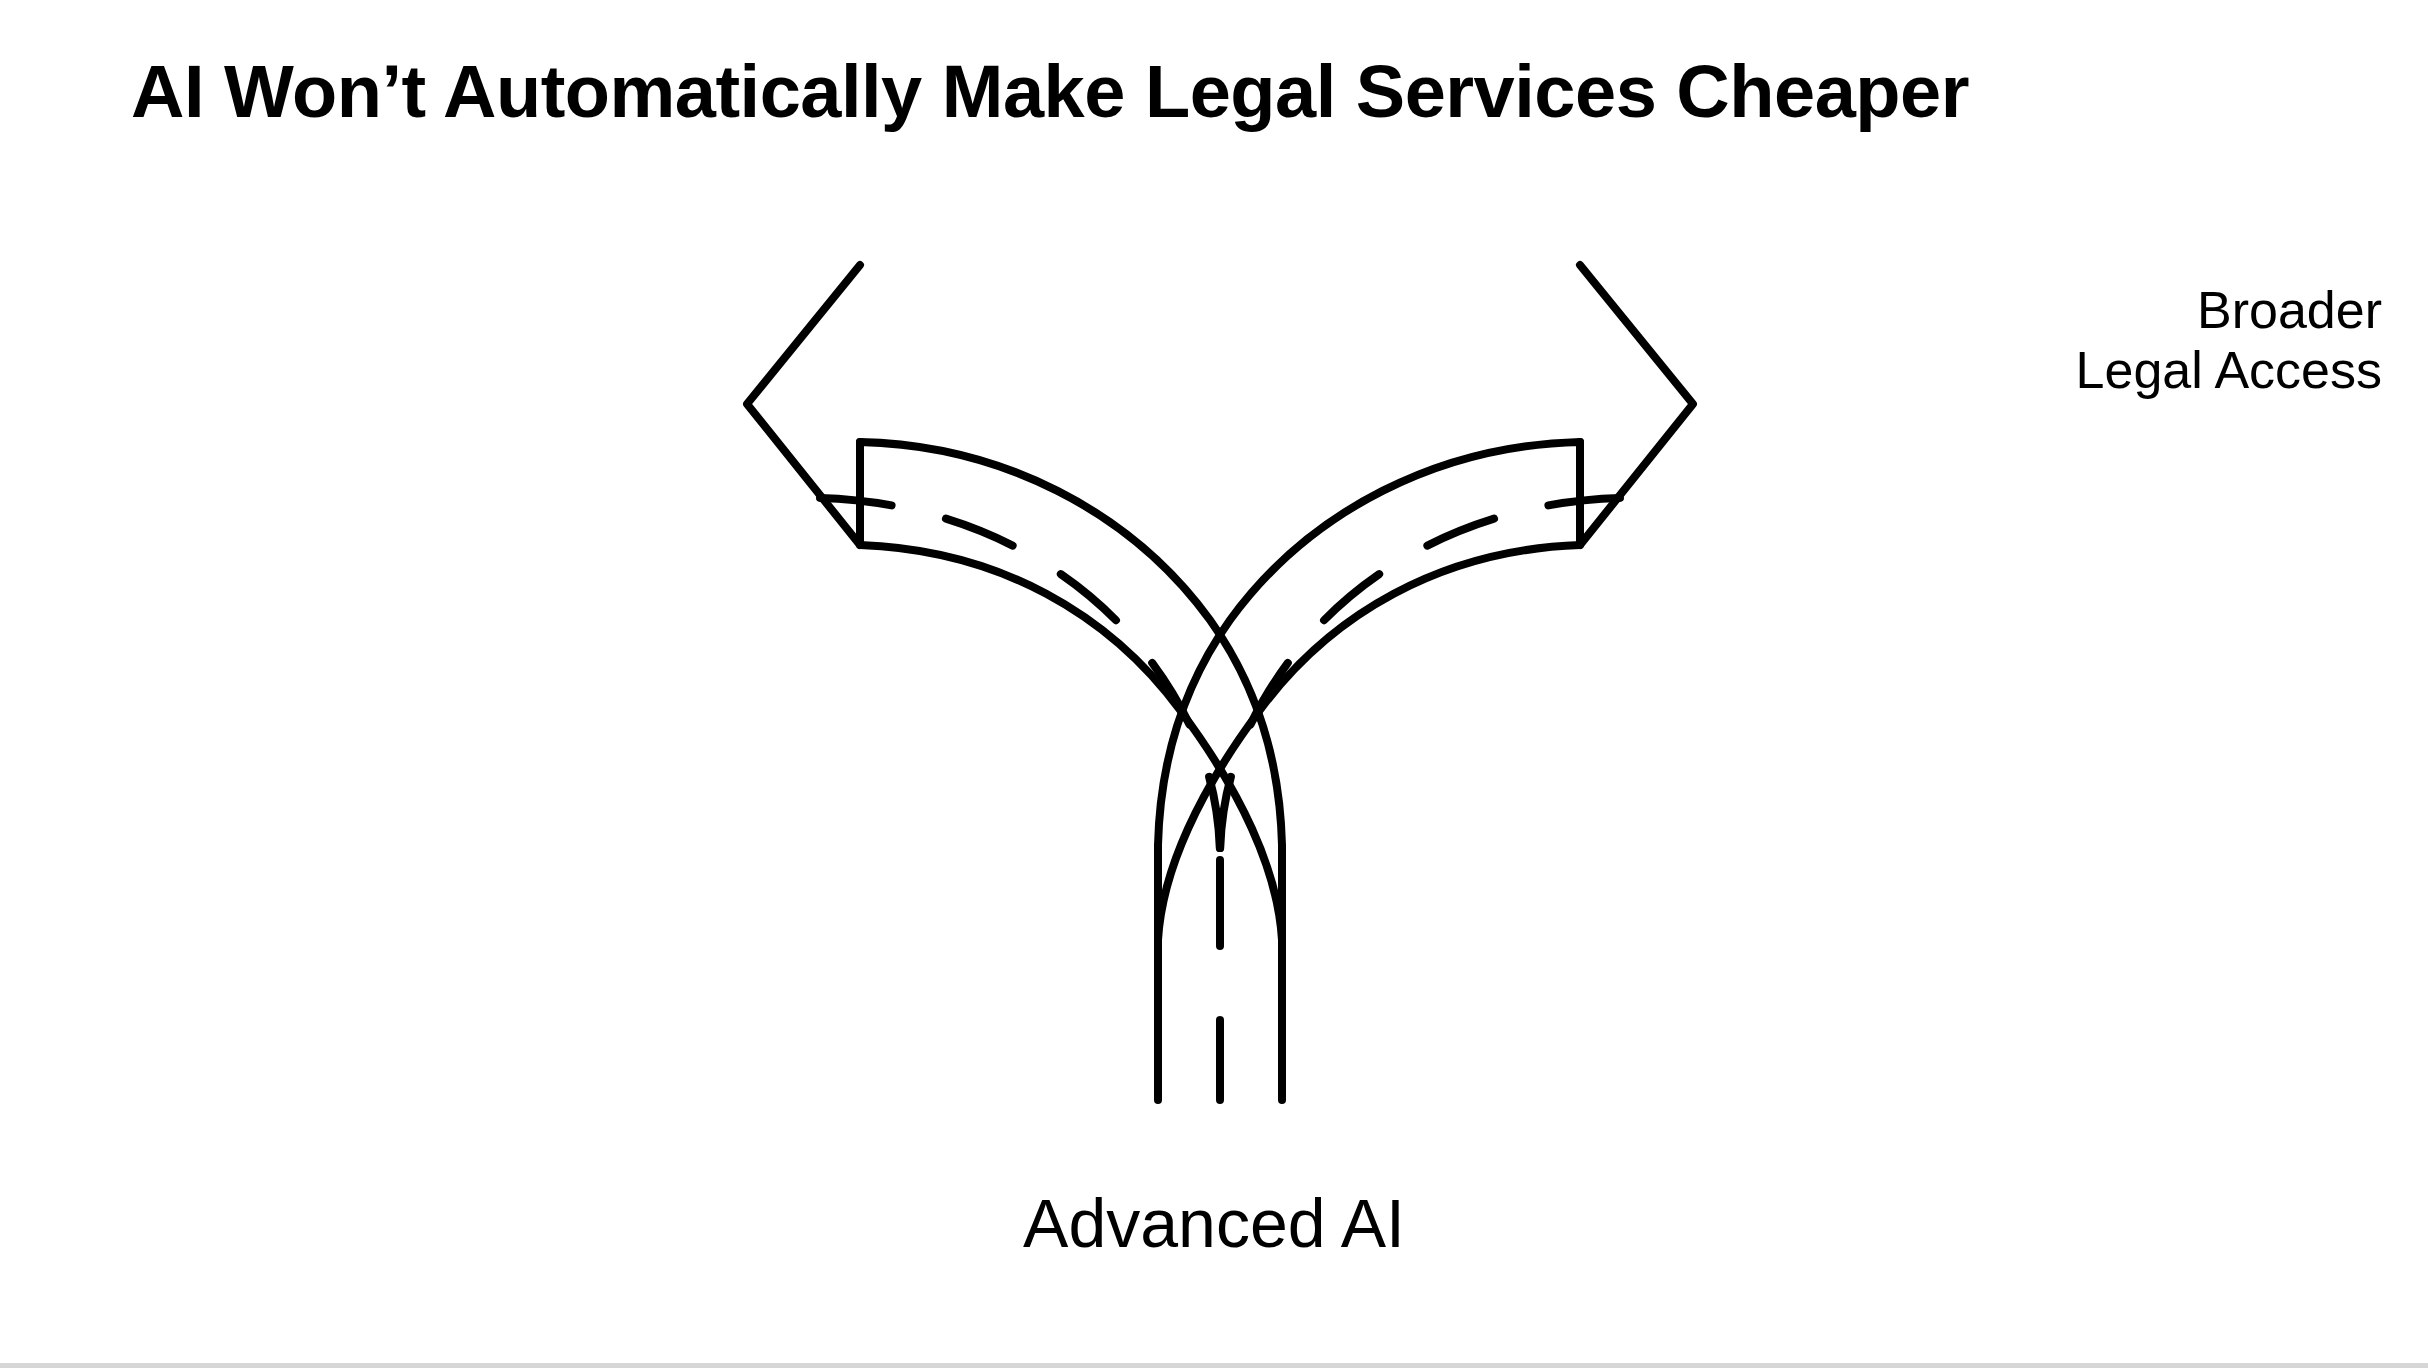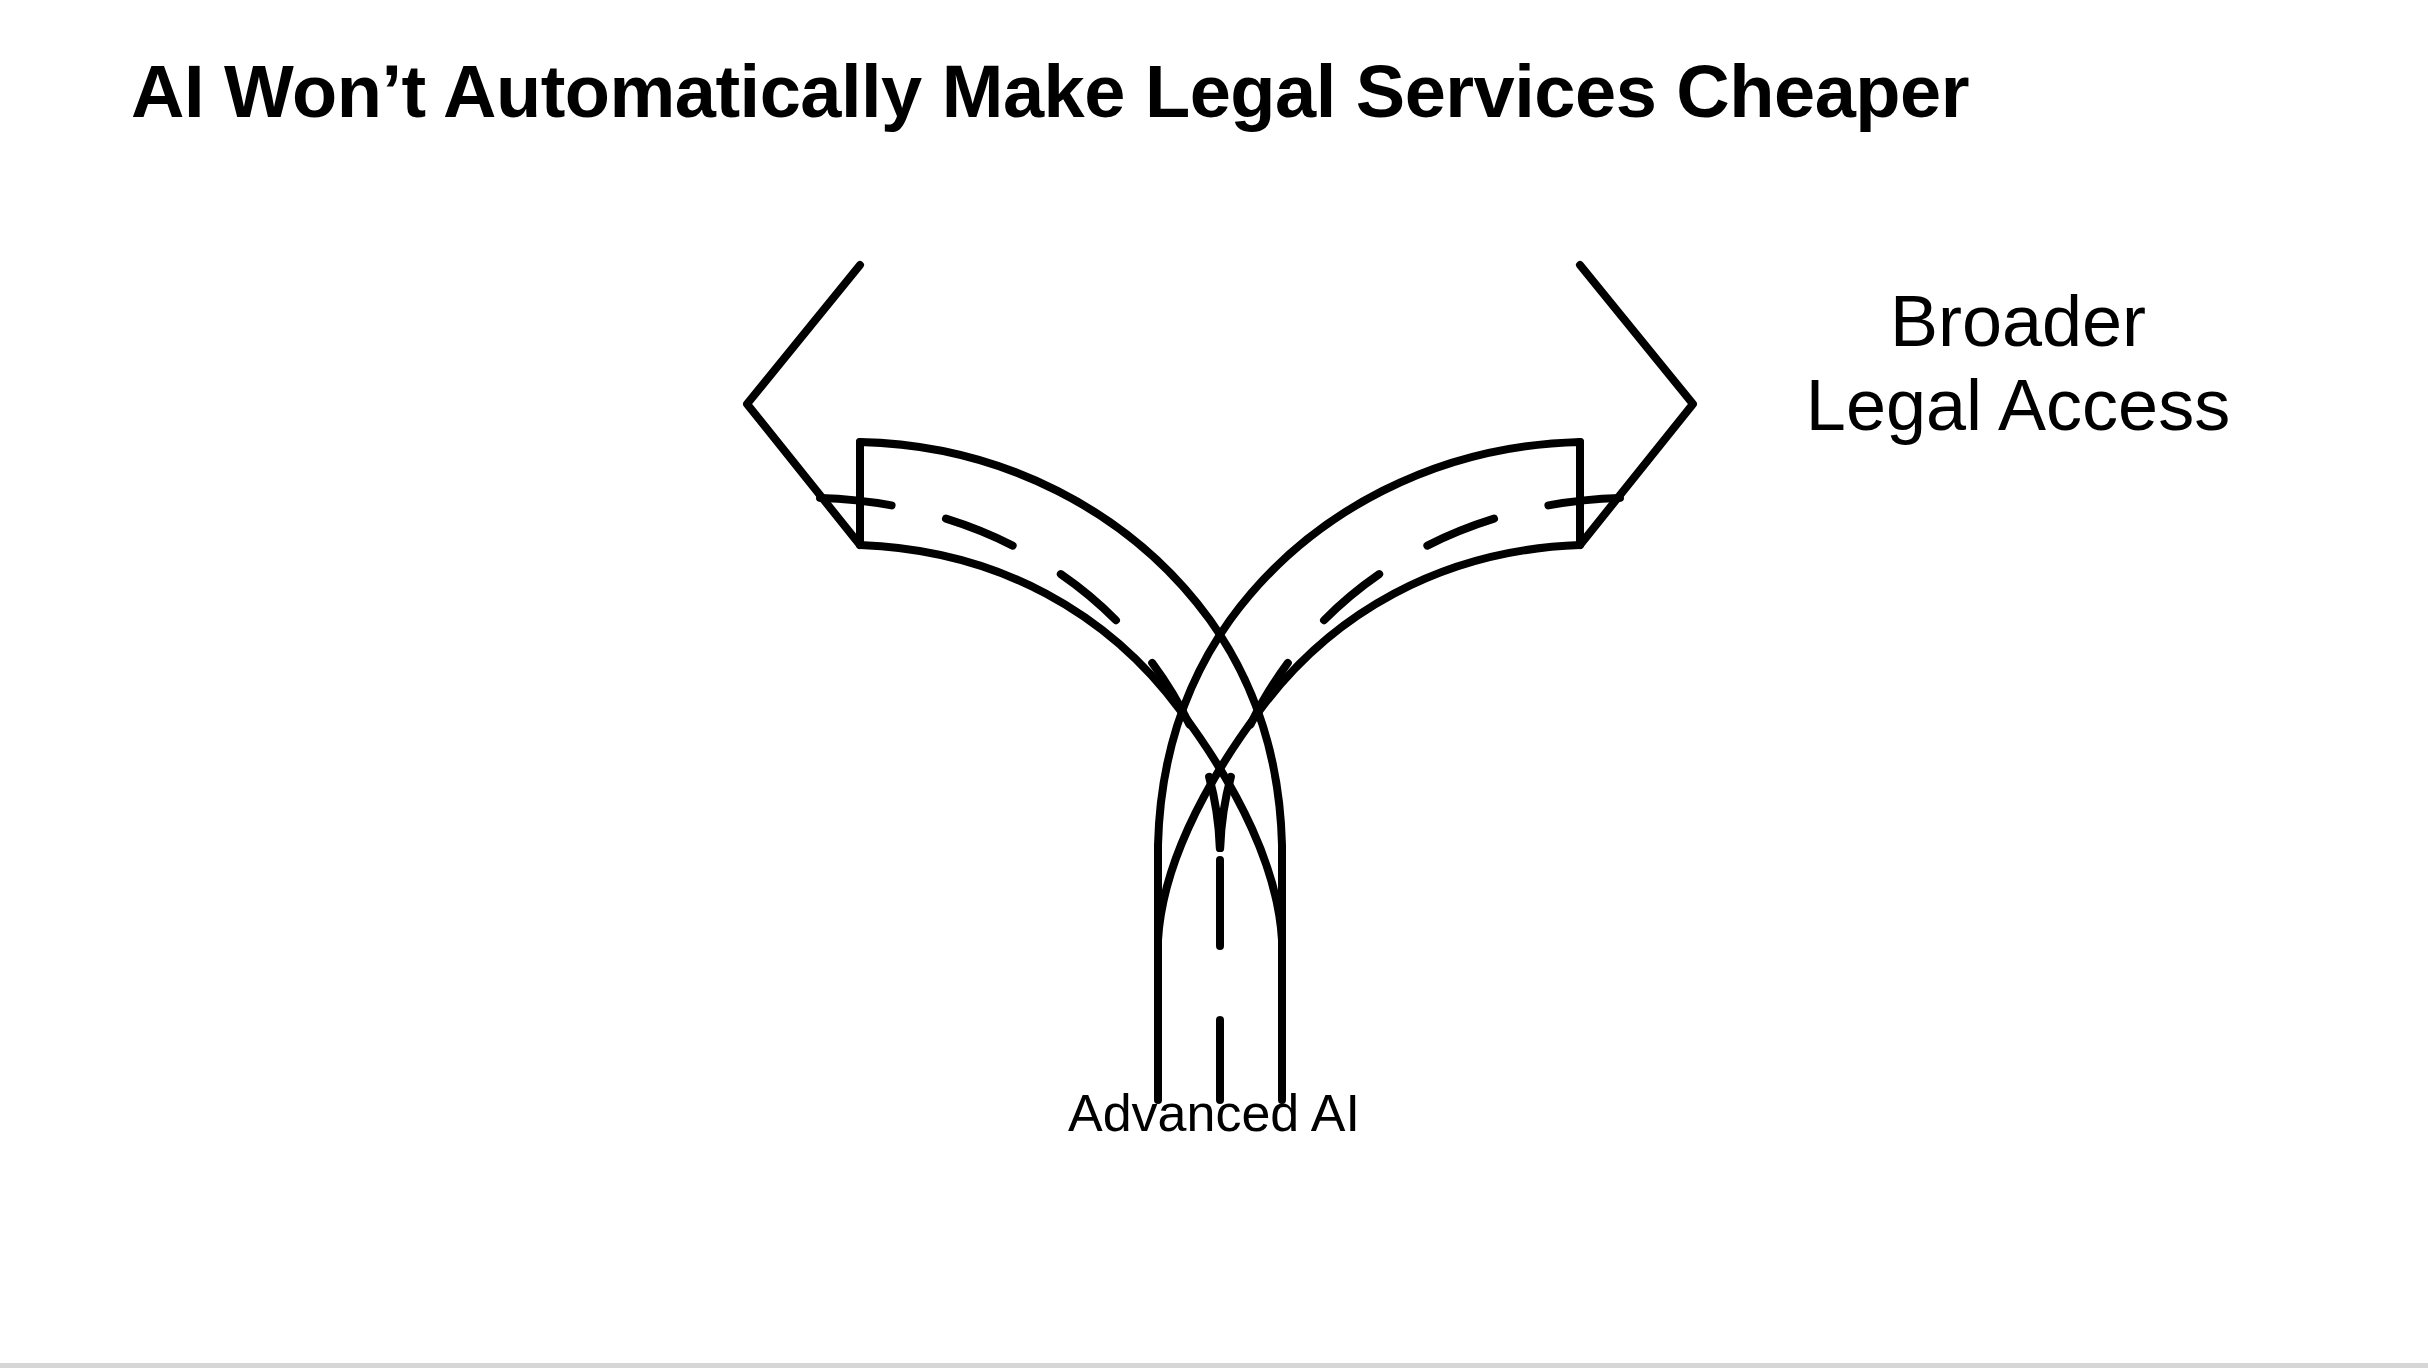--- a/index.html
+++ b/index.html
@@ -49,31 +49,32 @@
   }
 
   #label-left {
     left: 60px;
     top: 280px;
     width: 740px;
     font-size: 72px;
   }
 
   #label-right {
-    right: 40px;
+    right: 46px;
     top: 280px;
     width: 740px;
-    font-size: 72px;
+    font-size: 52px;
+    text-align: right;
   }
 
   #label-bottom {
     left: 814px;
-    top: 1083px;
+    top: 1184px;
     width: 800px;
-    font-size: 52px;
+    font-size: 68px;
   }
 
   
   #fork-diagram {
     position: absolute;
     left: 700px;
     top: 220px;
     width: 1040px;
     height: 900px;
   }

